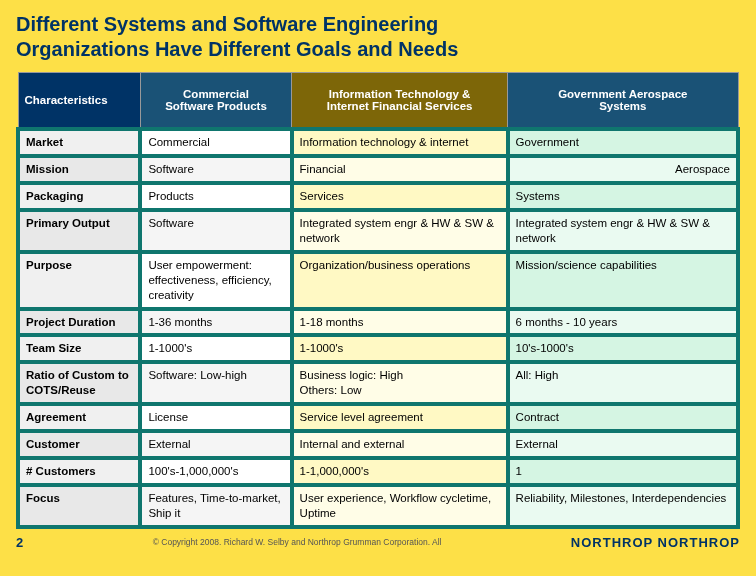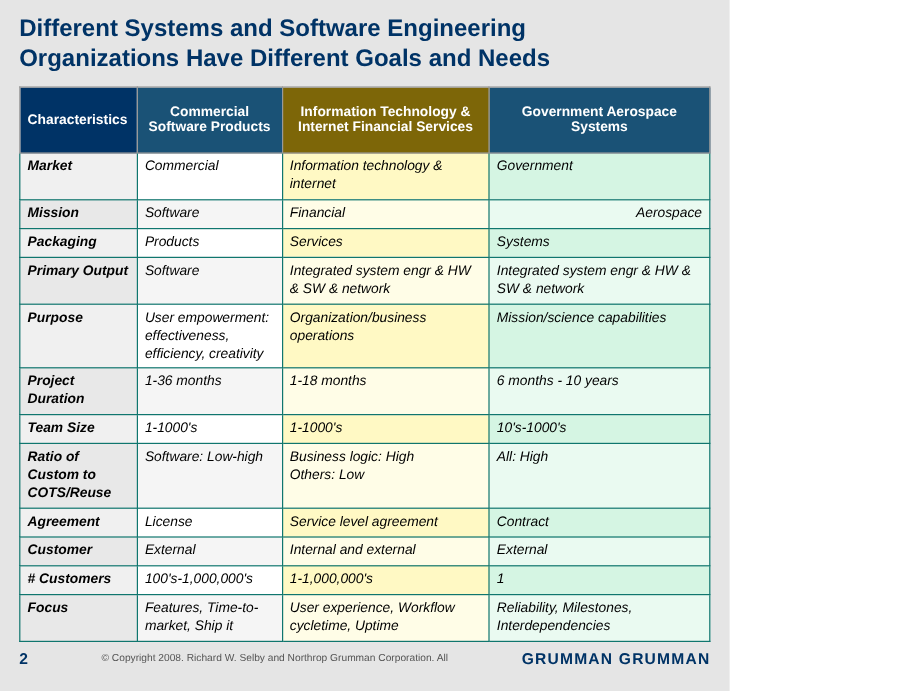--- a/index.html
+++ b/index.html
@@ -4,23 +4,23 @@
   <style>
     * { box-sizing: border-box; margin: 0; padding: 0; }
     body {
       font-family: Arial, sans-serif;
       background: #fff;
       width: 756px;
       min-height: 576px;
       padding: 0;
     }
     .slide {
-      width: 608px;
+      width: 756px;
       min-height: 576px;
-      background: #e5e5e5;
+      background: #fde047;
       padding: 12px 16px 8px 16px;
       position: relative;
     }
     .title {
       font-size: 20px;
       font-weight: bold;
       color: #003366;
       margin-bottom: 10px;
       line-height: 1.25;
     }
@@ -38,24 +38,23 @@
       border: 1px solid #999;
       vertical-align: middle;
     }
     thead tr th.char-header {
       background: #003366;
       color: #fff;
       text-align: left;
     }
     tbody tr td {
       padding: 4px 6px;
-      border: 1px solid #0f766e;
+      border: 4px solid #0f766e;
       vertical-align: top;
       line-height: 1.3;
-      font-style: italic;
     }
     
     tbody tr:nth-child(odd) td.col-char {
       background: #f0f0f0;
       font-weight: bold;
     }
     tbody tr:nth-child(even) td.col-char {
       background: #e8e8e8;
       font-weight: bold;
     }
@@ -193,16 +192,16 @@
         <td class="col-it" style="background:#fffde7;">User experience, Workflow cycletime, Uptime</td>
         <td class="col-gov" style="background:#eafaf1;">Reliability, Milestones, Interdependencies</td>
       </tr>
     </tbody>
   </table>
 
   <div class="footer">
     <div class="page-num">2</div>
     <div class="copyright">© Copyright 2008. Richard W. Selby and Northrop Grumman Corporation. All</div>
     <div class="logo-area">
-      <div class="logo-text">GRUMMAN GRUMMAN</div>
+      <div class="logo-text">NORTHROP NORTHROP</div>
     </div>
   </div>
 </div>
 
 </body></html>

